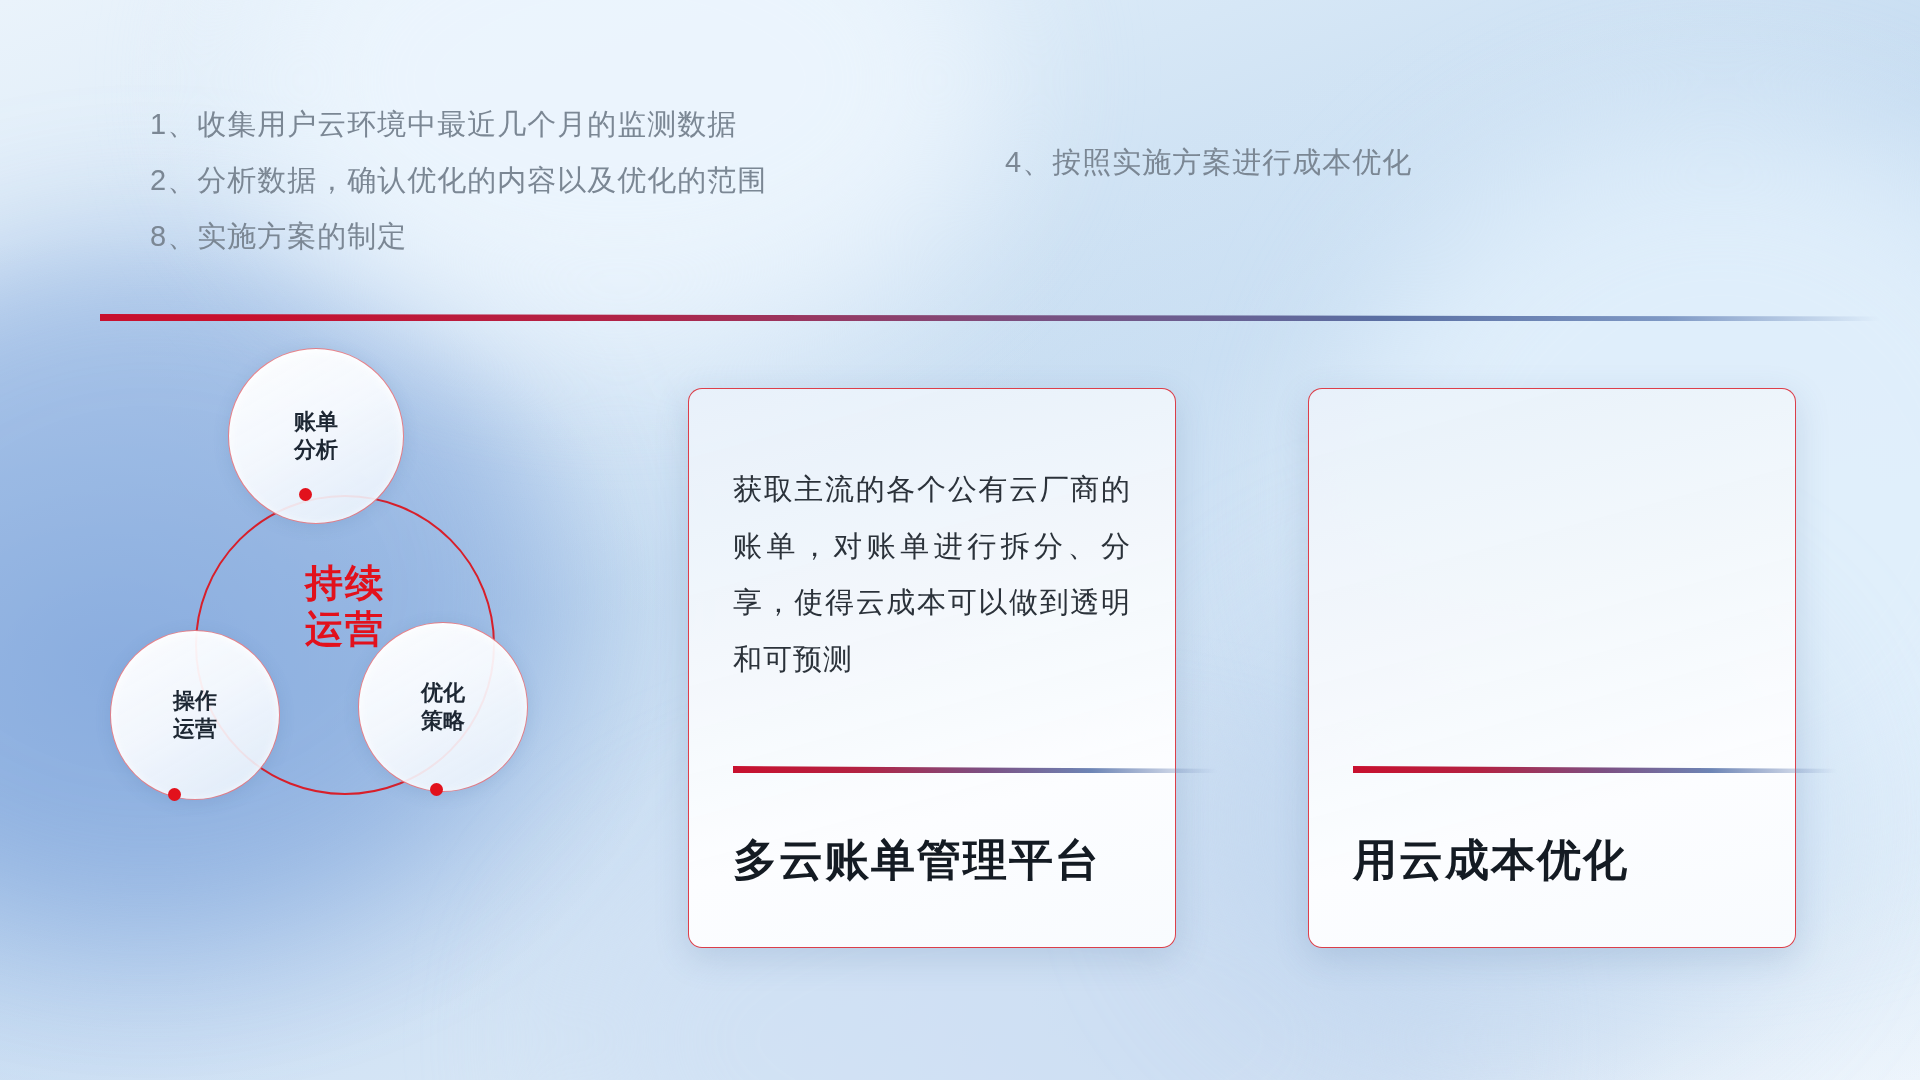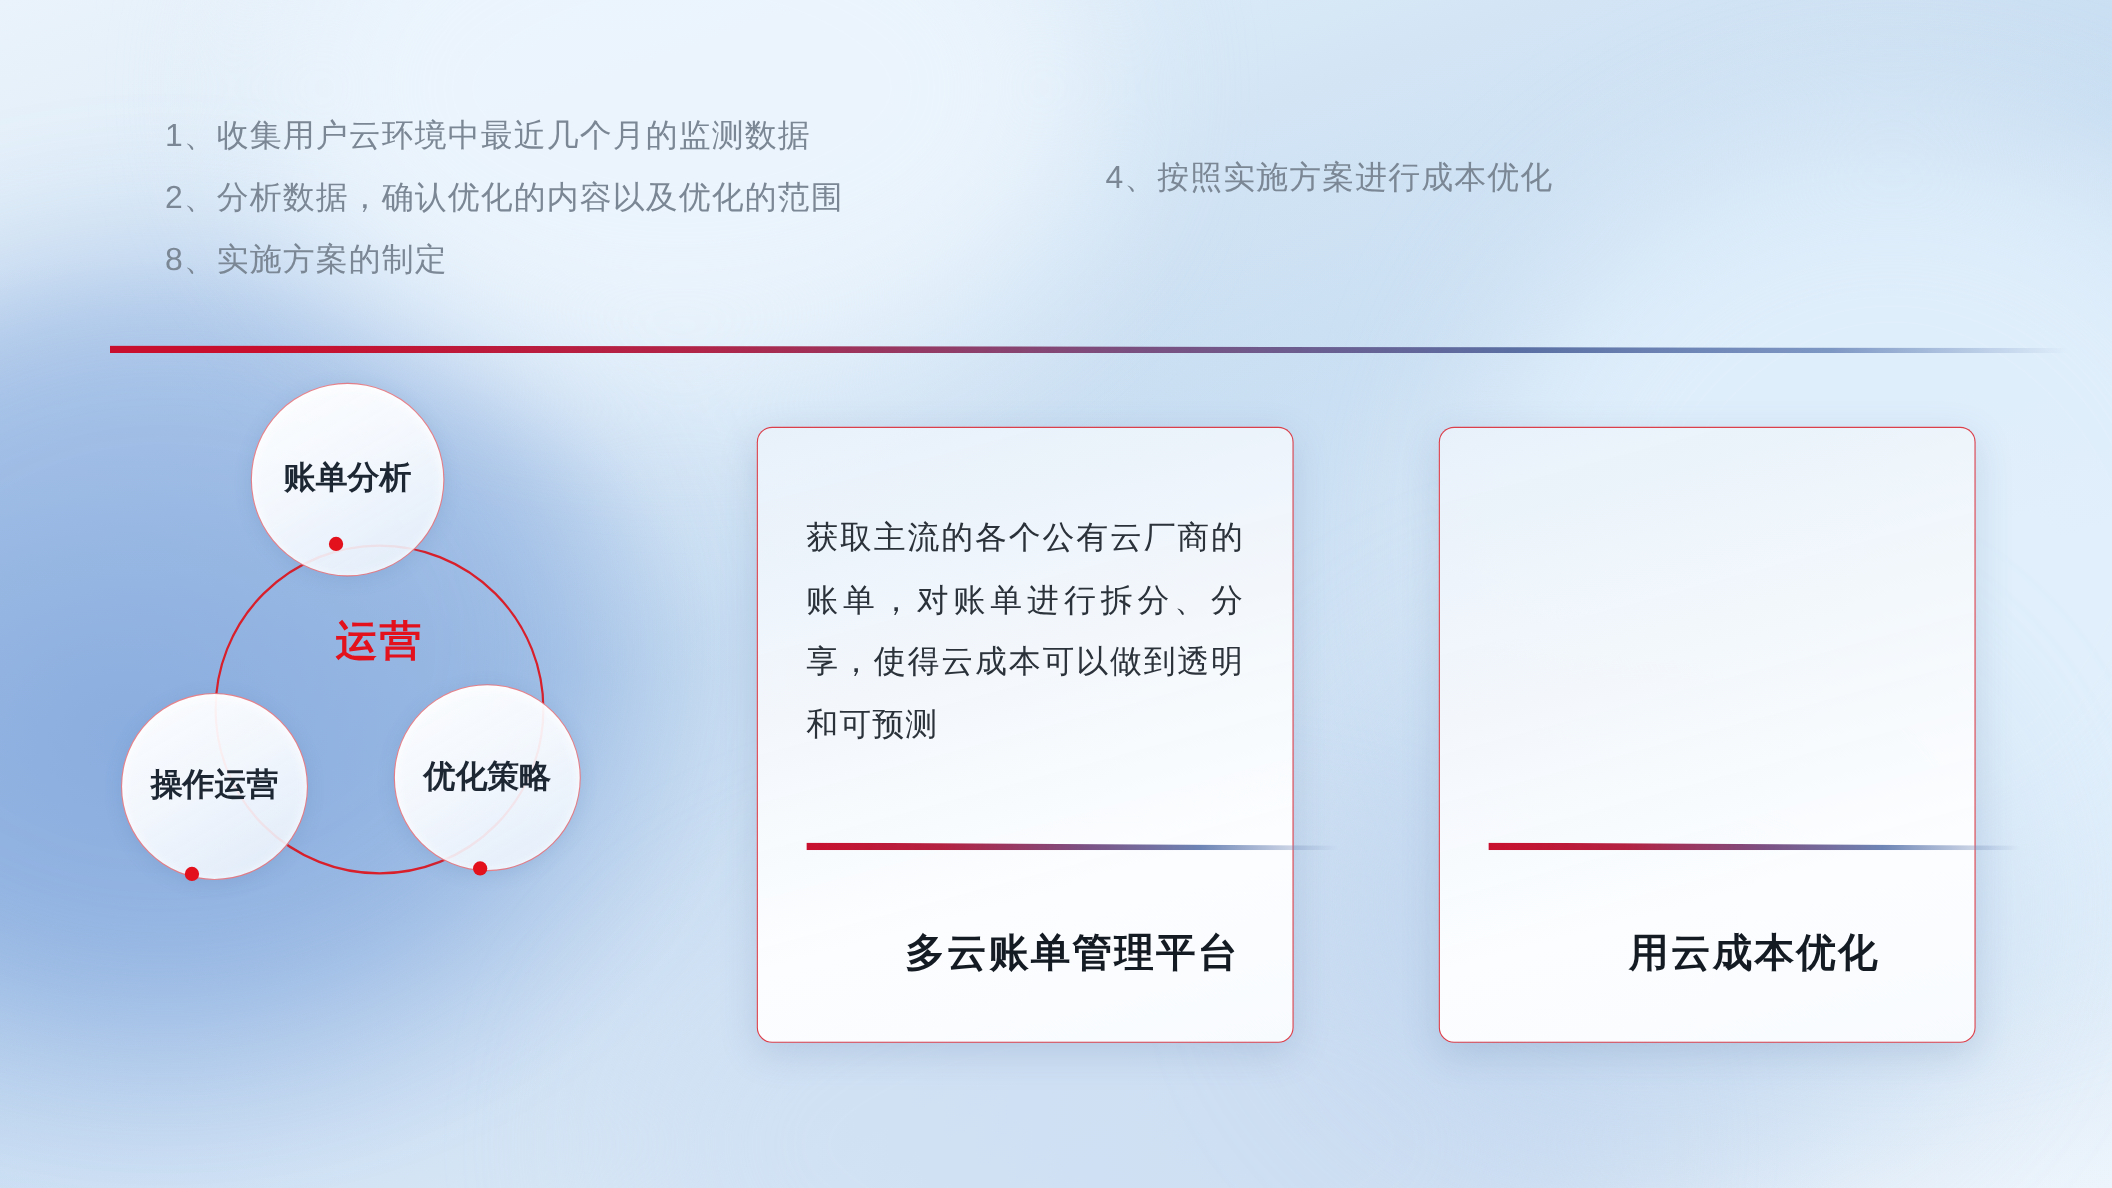--- a/index.html
+++ b/index.html
@@ -55,25 +55,25 @@
     position:absolute; border-radius:50%;
     border:2.5px solid #d81f2a;
     background:transparent;
   }
   .ring-main{ left:105px; top:135px; width:300px; height:300px; }
   .bubble{
     position:absolute; border-radius:50%;
     background:linear-gradient(150deg, rgba(255,255,255,0.97) 0%, rgba(250,252,255,0.93) 45%, rgba(232,241,251,0.88) 100%);
     border:1.5px solid rgba(216,31,42,0.55);
     box-shadow:0 3px 16px rgba(70,110,160,0.16), inset 0 2px 10px rgba(255,255,255,0.9);
-    display:flex; flex-direction:row;
+    display:flex; flex-direction:column;
     align-items:center; justify-content:center;
     color:#1d2733;
     font-weight:bold;
-    font-size:29px;
+    font-size:22px;
     line-height:1.28;
   }
   .bub-top{ left:138px; top:-12px; width:176px; height:176px; z-index:3; }
   .bub-left{ left:20px; top:270px; width:170px; height:170px; z-index:3; }
   .bub-right{ left:268px; top:262px; width:170px; height:170px; z-index:3; }
   .center-label{
     position:absolute; left:105px; top:200px; width:300px;
     text-align:center;
     color:#e2111c;
     font-weight:bold;
@@ -116,24 +116,23 @@
     width:484px; height:7px;
     background:linear-gradient(90deg,#c8102e 0%, #b32242 26%, #7c5083 52%, #6d85b5 74%, rgba(215,228,242,0) 100%);
     clip-path:polygon(0 0, 100% 40%, 100% 100%, 0 100%);
   }
   .card-title{
     position:absolute;
     left:44px; bottom:60px;
     width:484px;
     color:#141b23;
     font-weight:bold;
-    font-size:36px;
+    font-size:44px;
     letter-spacing:2px;
     line-height:1.2;
-    text-align:center;
   }
 </style>
 </head>
 <body>
 
 <div id="slide">
 
   <div class="blob b1"></div>
   <div class="blob b2"></div>
   <div class="blob b3"></div>
@@ -150,20 +149,21 @@
       <div class="step">4、按照实施方案进行成本优化</div>
     </div>
   </div>
 
   <div class="divider"></div>
 
   <div class="venn">
     <div class="ring ring-main"></div>
 
     <div class="center-label">
+      <div>持续</div>
       <div>运营</div>
     </div>
 
     <div class="bubble bub-top">
       <span>账单</span>
       <span>分析</span>
     </div>
 
     <div class="bubble bub-left">
       <span>操作</span>

